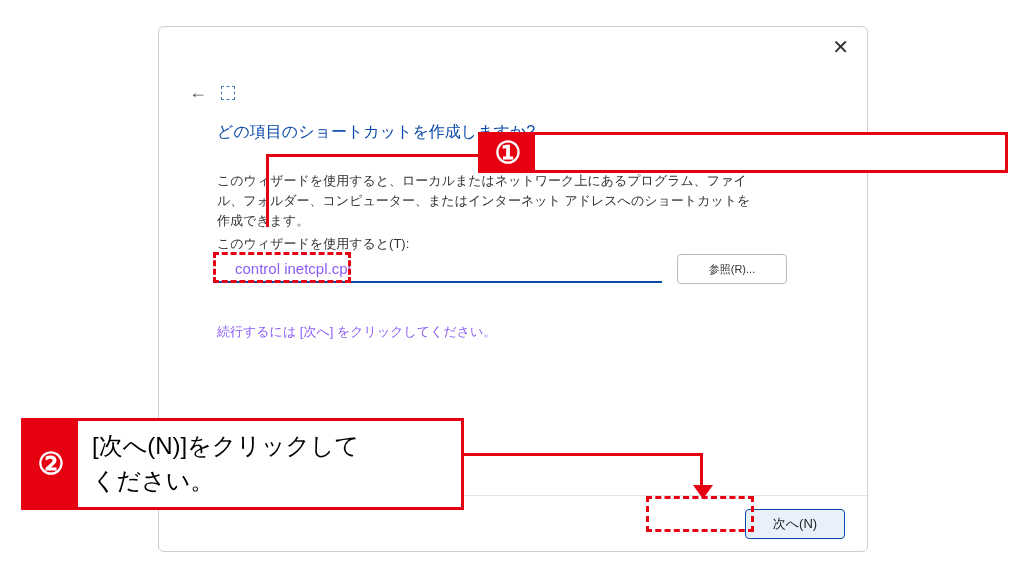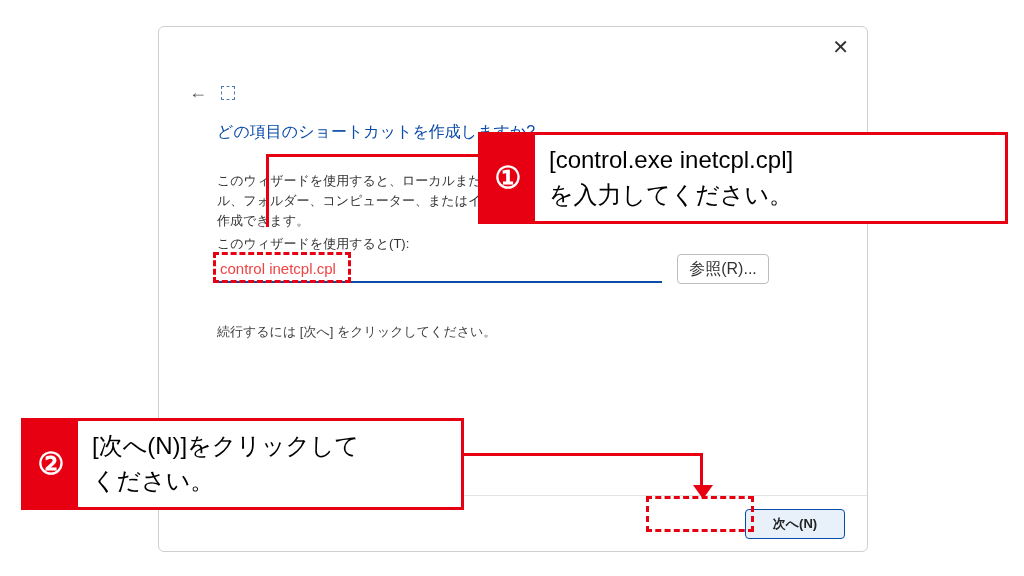--- a/index.html
+++ b/index.html
@@ -76,56 +76,56 @@
       left: 58px;
       font-size: 13px;
       color: #333;
     }
     .location-input {
       position: absolute;
       top: 228px;
       left: 58px;
       width: 445px;
       height: 28px;
-      padding: 0 3px;
+      padding: 0 18px;
       font-size: 15px;
-      color: #ef4444;
+      color: #8b5cf6;
       border: none;
       border-bottom: 2px solid #0a4aa8;
       outline: none;
       background: transparent;
     }
     .input-dashed {
       position: absolute;
       top: 225px;
       left: 54px;
       width: 138px;
       height: 31px;
       border: 3px dashed #e60012;
       pointer-events: none;
     }
     .browse-btn {
       position: absolute;
       top: 227px;
       left: 518px;
-      width: 92px;
+      width: 110px;
       height: 30px;
       border: 1px solid #bdbdbd;
       border-radius: 4px;
       background: #fff;
-      font-size: 16px;
+      font-size: 11px;
       color: #333;
       cursor: pointer;
     }
     .continue-text {
       position: absolute;
       top: 296px;
       left: 58px;
       font-size: 13px;
-      color: #404040;
+      color: #8b5cf6;
     }
     .dlg-footer {
       position: absolute;
       left: 0;
       right: 0;
       bottom: 0;
       height: 56px;
       border-top: 1px solid #e3e3e3;
       display: flex;
       justify-content: flex-end;
@@ -135,21 +135,20 @@
     }
     .next-btn {
       width: 100px;
       height: 30px;
       border: 1px solid #0a4aa8;
       border-radius: 4px;
       background: #e8f0fa;
       font-size: 13px;
       color: #222;
       cursor: pointer;
-      font-weight: bold;
     }
     .cancel-btn {
       width: 100px;
       height: 30px;
       border: 1px solid #bdbdbd;
       border-radius: 4px;
       background: #fff;
       font-size: 13px;
       color: #222;
       cursor: pointer;
@@ -248,22 +247,20 @@
 
   <div class="dlg-footer">
     <button class="next-btn">次へ(N)</button>
   </div>
 </div>
 
 <div class="next-dashed"></div>
 
 <div class="callout callout1">
   <div class="badge">①</div>
-  <div class="txt">[control.exe inetcpl.cpl]
-を入力してください。</div>
 </div>
 
 <div class="callout callout2">
   <div class="badge">②</div>
   <div class="txt">[次へ(N)]をクリックして
 ください。</div>
 </div>
 
 <div class="line l1v"></div>
 <div class="line l1h"></div>

